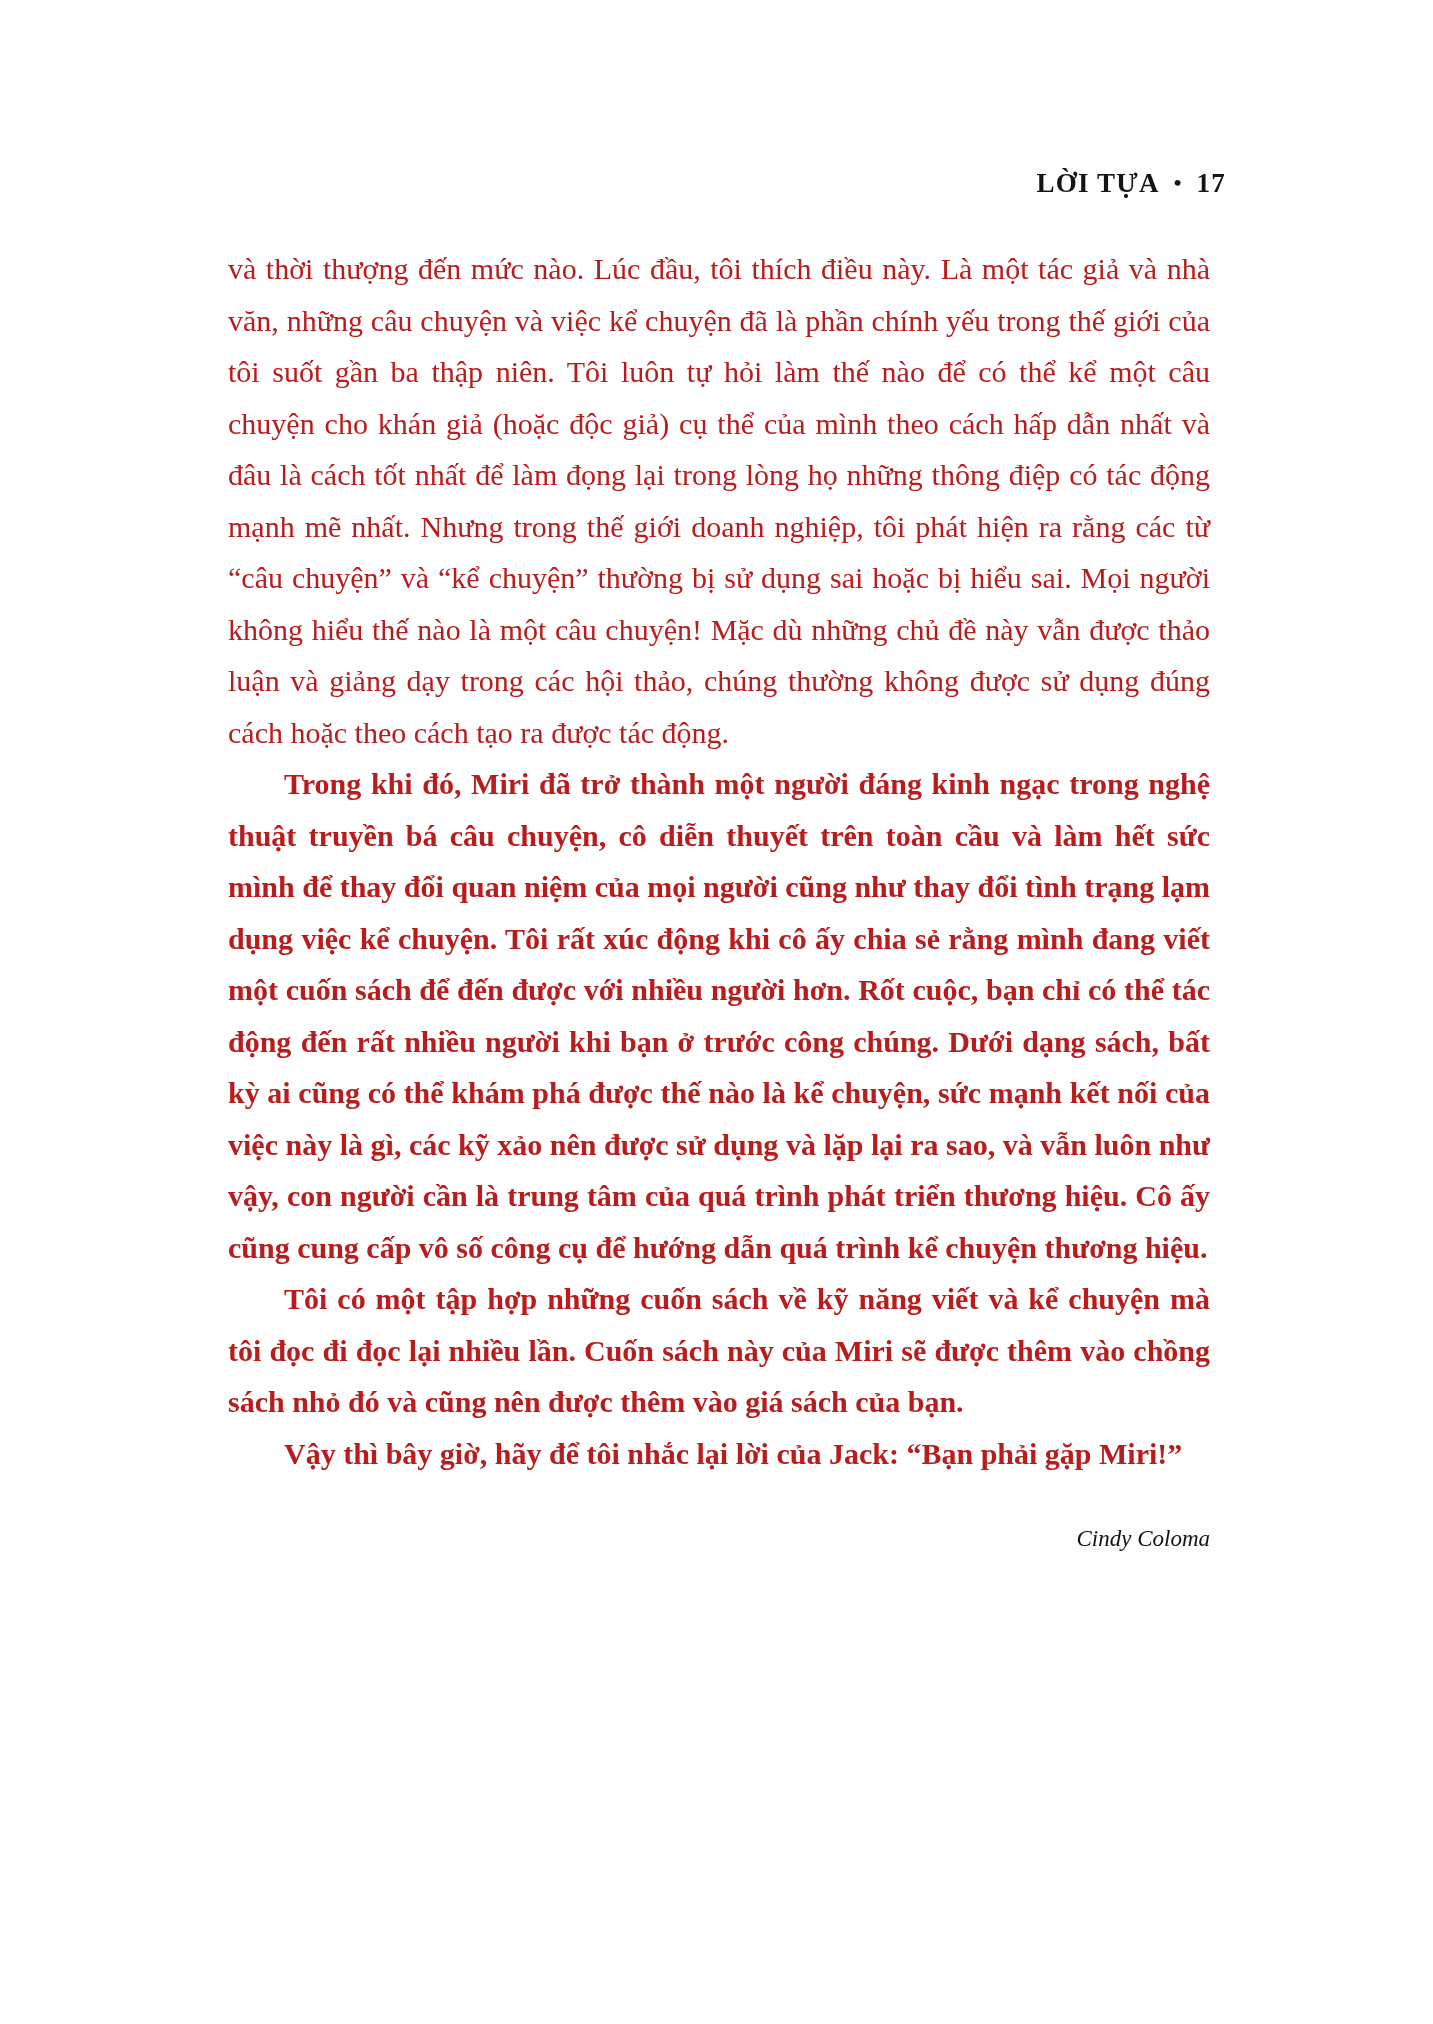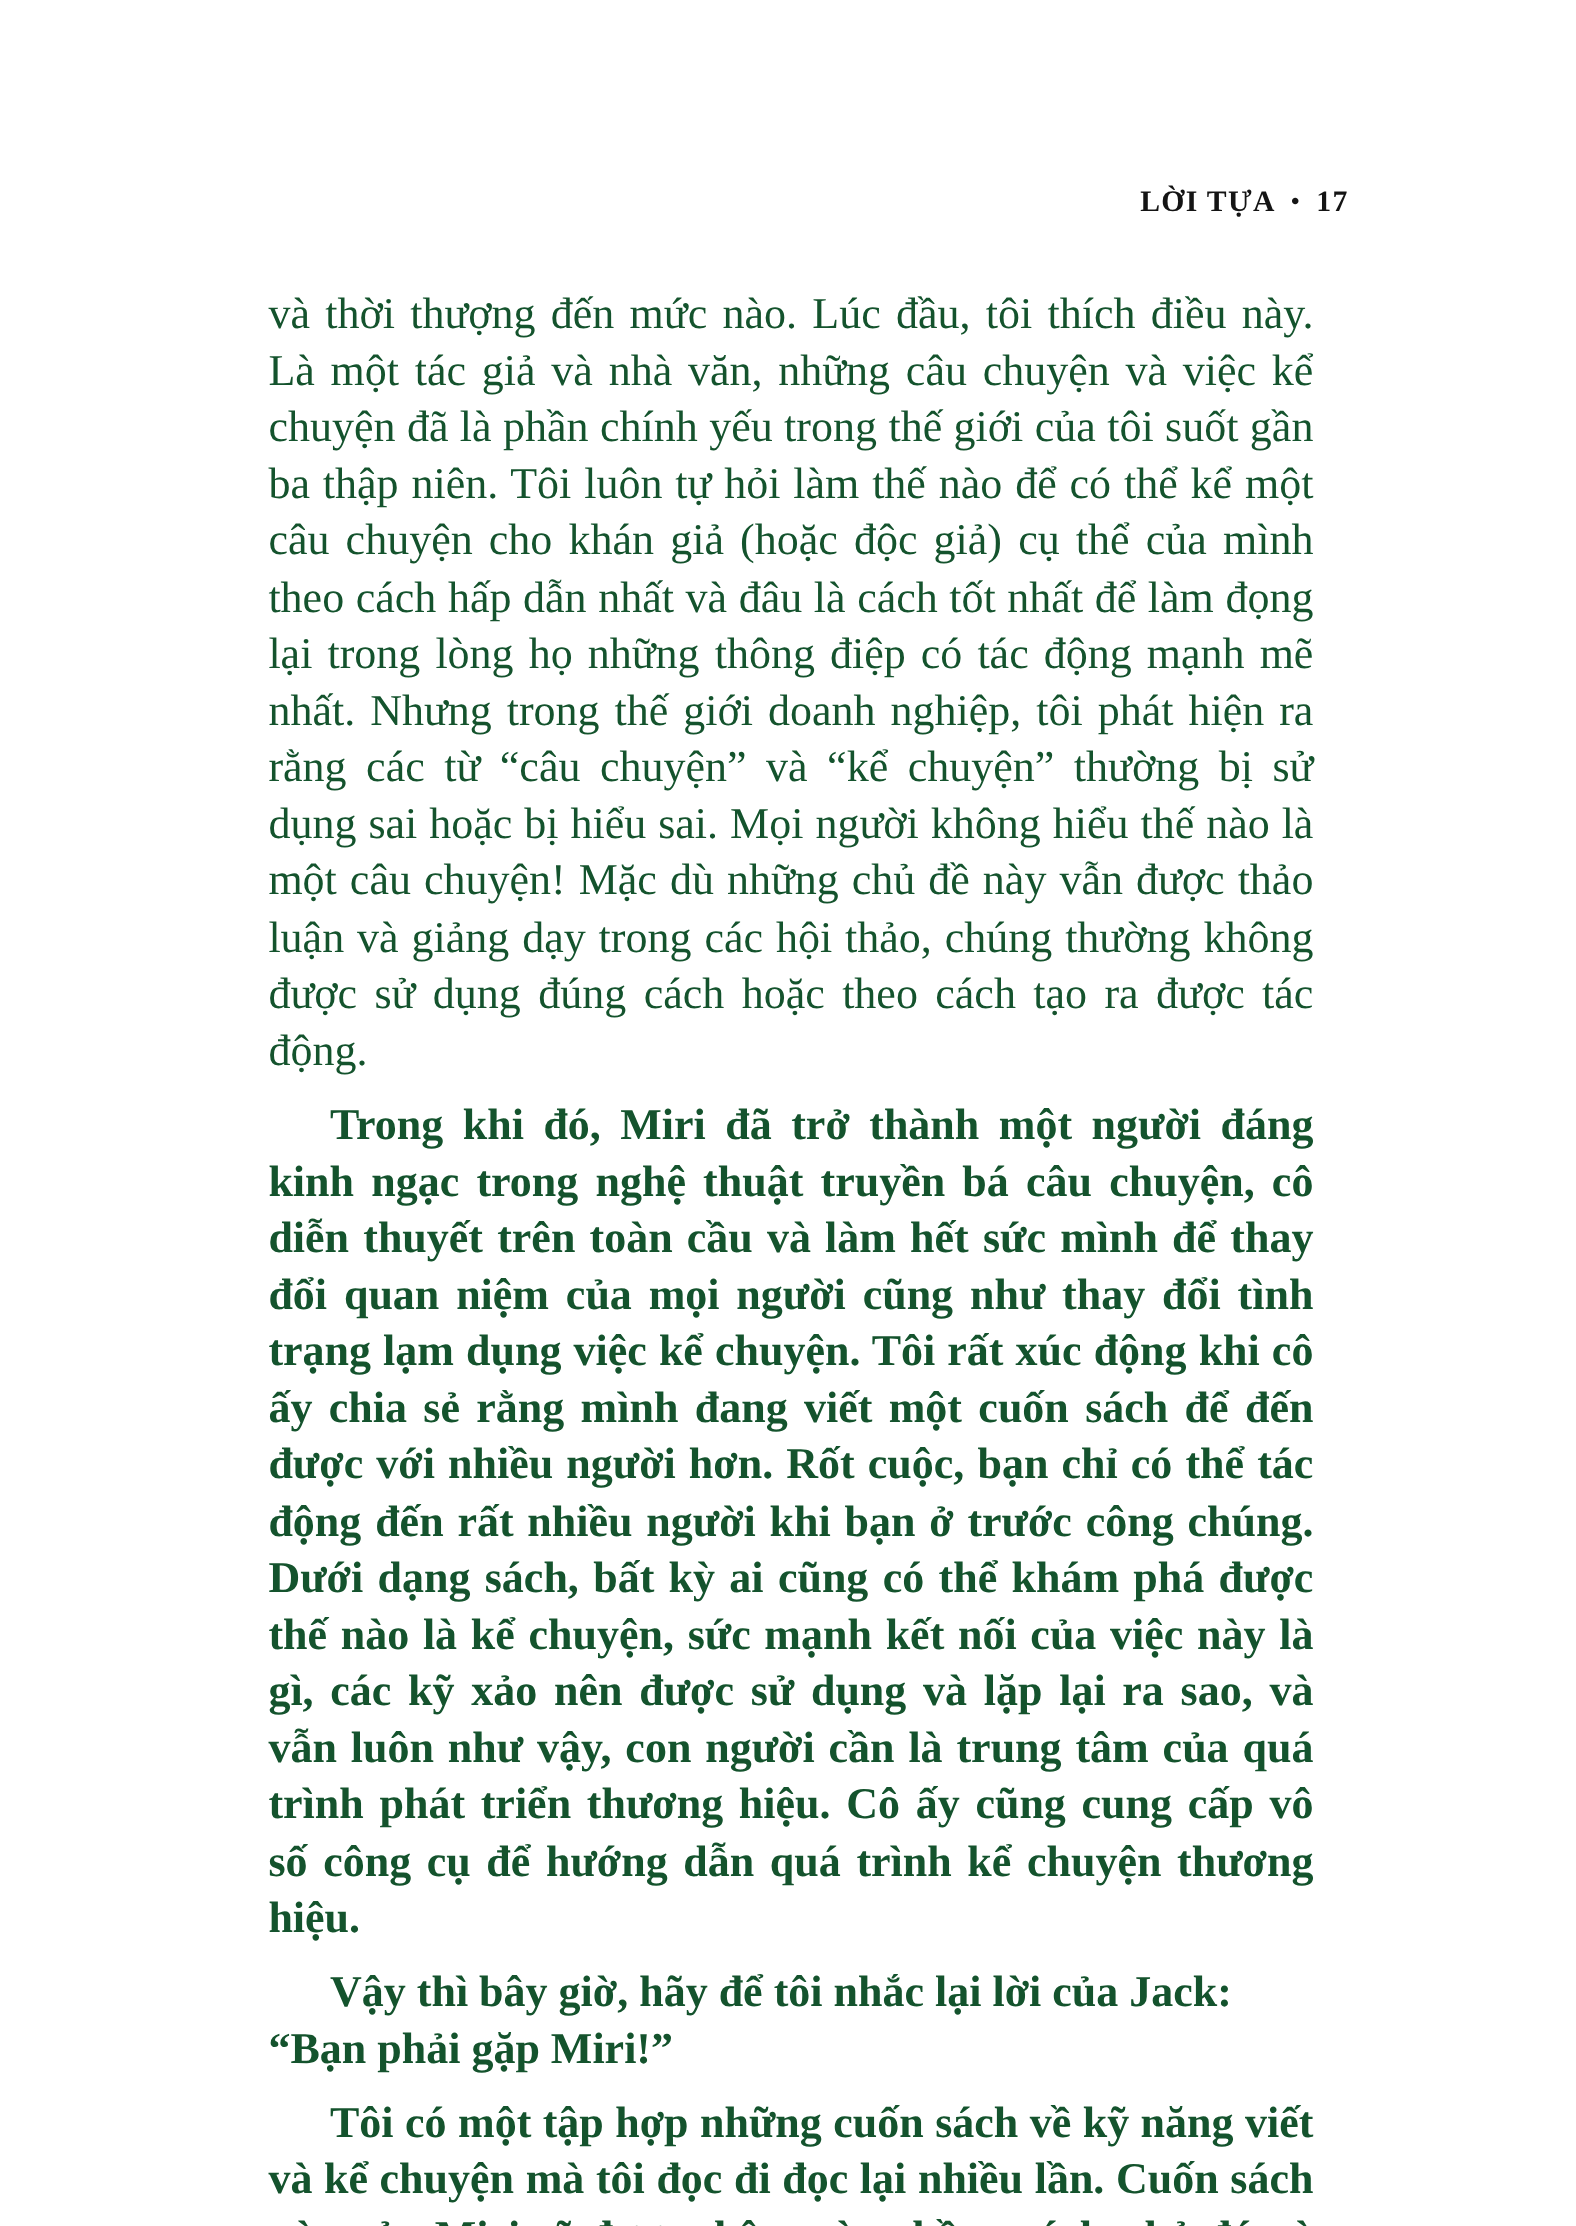--- a/index.html
+++ b/index.html
@@ -39,26 +39,26 @@
     font-size: 22px;
     vertical-align: 2px;
   }
   .body-col {
     position: absolute;
     top: 243px;
     left: 228px;
     width: 982px;
   }
   p.para {
-    margin: 16px;
-    font-size: 40px;
+    margin: 0;
+    font-size: 30px;
     line-height: 51.5px;
     text-align: justify;
     text-justify: inter-word;
-    color: #14532d;
+    color: #b91c1c;
     hyphens: none;
   }
   p.indent {
     text-indent: 56px;
     font-weight: bold;
   }
   p.no-justify {
     text-align: left;
   }
   .signature {
@@ -75,18 +75,18 @@
 
 <div class="page">
 
   <div class="running-head">
     <span>LỜI TỰA</span><span class="dot">•</span><span>17</span>
   </div>
 
   <div class="body-col">
     <p class="para">và thời thượng đến mức nào. Lúc đầu, tôi thích điều này. Là một tác giả và nhà văn, những câu chuyện và việc kể chuyện đã là phần chính yếu trong thế giới của tôi suốt gần ba thập niên. Tôi luôn tự hỏi làm thế nào để có thể kể một câu chuyện cho khán giả (hoặc độc giả) cụ thể của mình theo cách hấp dẫn nhất và đâu là cách tốt nhất để làm đọng lại trong lòng họ những thông điệp có tác động mạnh mẽ nhất. Nhưng trong thế giới doanh nghiệp, tôi phát hiện ra rằng các từ “câu chuyện” và “kể chuyện” thường bị sử dụng sai hoặc bị hiểu sai. Mọi người không hiểu thế nào là một câu chuyện! Mặc dù những chủ đề này vẫn được thảo luận và giảng dạy trong các hội thảo, chúng thường không được sử dụng đúng cách hoặc theo cách tạo ra được tác động.</p>
     <p class="para indent">Trong khi đó, Miri đã trở thành một người đáng kinh ngạc trong nghệ thuật truyền bá câu chuyện, cô diễn thuyết trên toàn cầu và làm hết sức mình để thay đổi quan niệm của mọi người cũng như thay đổi tình trạng lạm dụng việc kể chuyện. Tôi rất xúc động khi cô ấy chia sẻ rằng mình đang viết một cuốn sách để đến được với nhiều người hơn. Rốt cuộc, bạn chỉ có thể tác động đến rất nhiều người khi bạn ở trước công chúng. Dưới dạng sách, bất kỳ ai cũng có thể khám phá được thế nào là kể chuyện, sức mạnh kết nối của việc này là gì, các kỹ xảo nên được sử dụng và lặp lại ra sao, và vẫn luôn như vậy, con người cần là trung tâm của quá trình phát triển thương hiệu. Cô ấy cũng cung cấp vô số công cụ để hướng dẫn quá trình kể chuyện thương hiệu.</p>
+    <p class="para indent">Tôi có một tập hợp những cuốn sách về kỹ năng viết và kể chuyện mà tôi đọc đi đọc lại nhiều lần. Cuốn sách này của Miri sẽ được thêm vào chồng sách nhỏ đó và cũng nên được thêm vào giá sách của bạn.</p>
     <p class="para indent no-justify">Vậy thì bây giờ, hãy để tôi nhắc lại lời của Jack: “Bạn phải gặp Miri!”</p>
-    <p class="para indent">Tôi có một tập hợp những cuốn sách về kỹ năng viết và kể chuyện mà tôi đọc đi đọc lại nhiều lần. Cuốn sách này của Miri sẽ được thêm vào chồng sách nhỏ đó và cũng nên được thêm vào giá sách của bạn.</p>
     <div class="signature">Cindy Coloma</div>
   </div>
 
 </div>
 
 </body></html>

